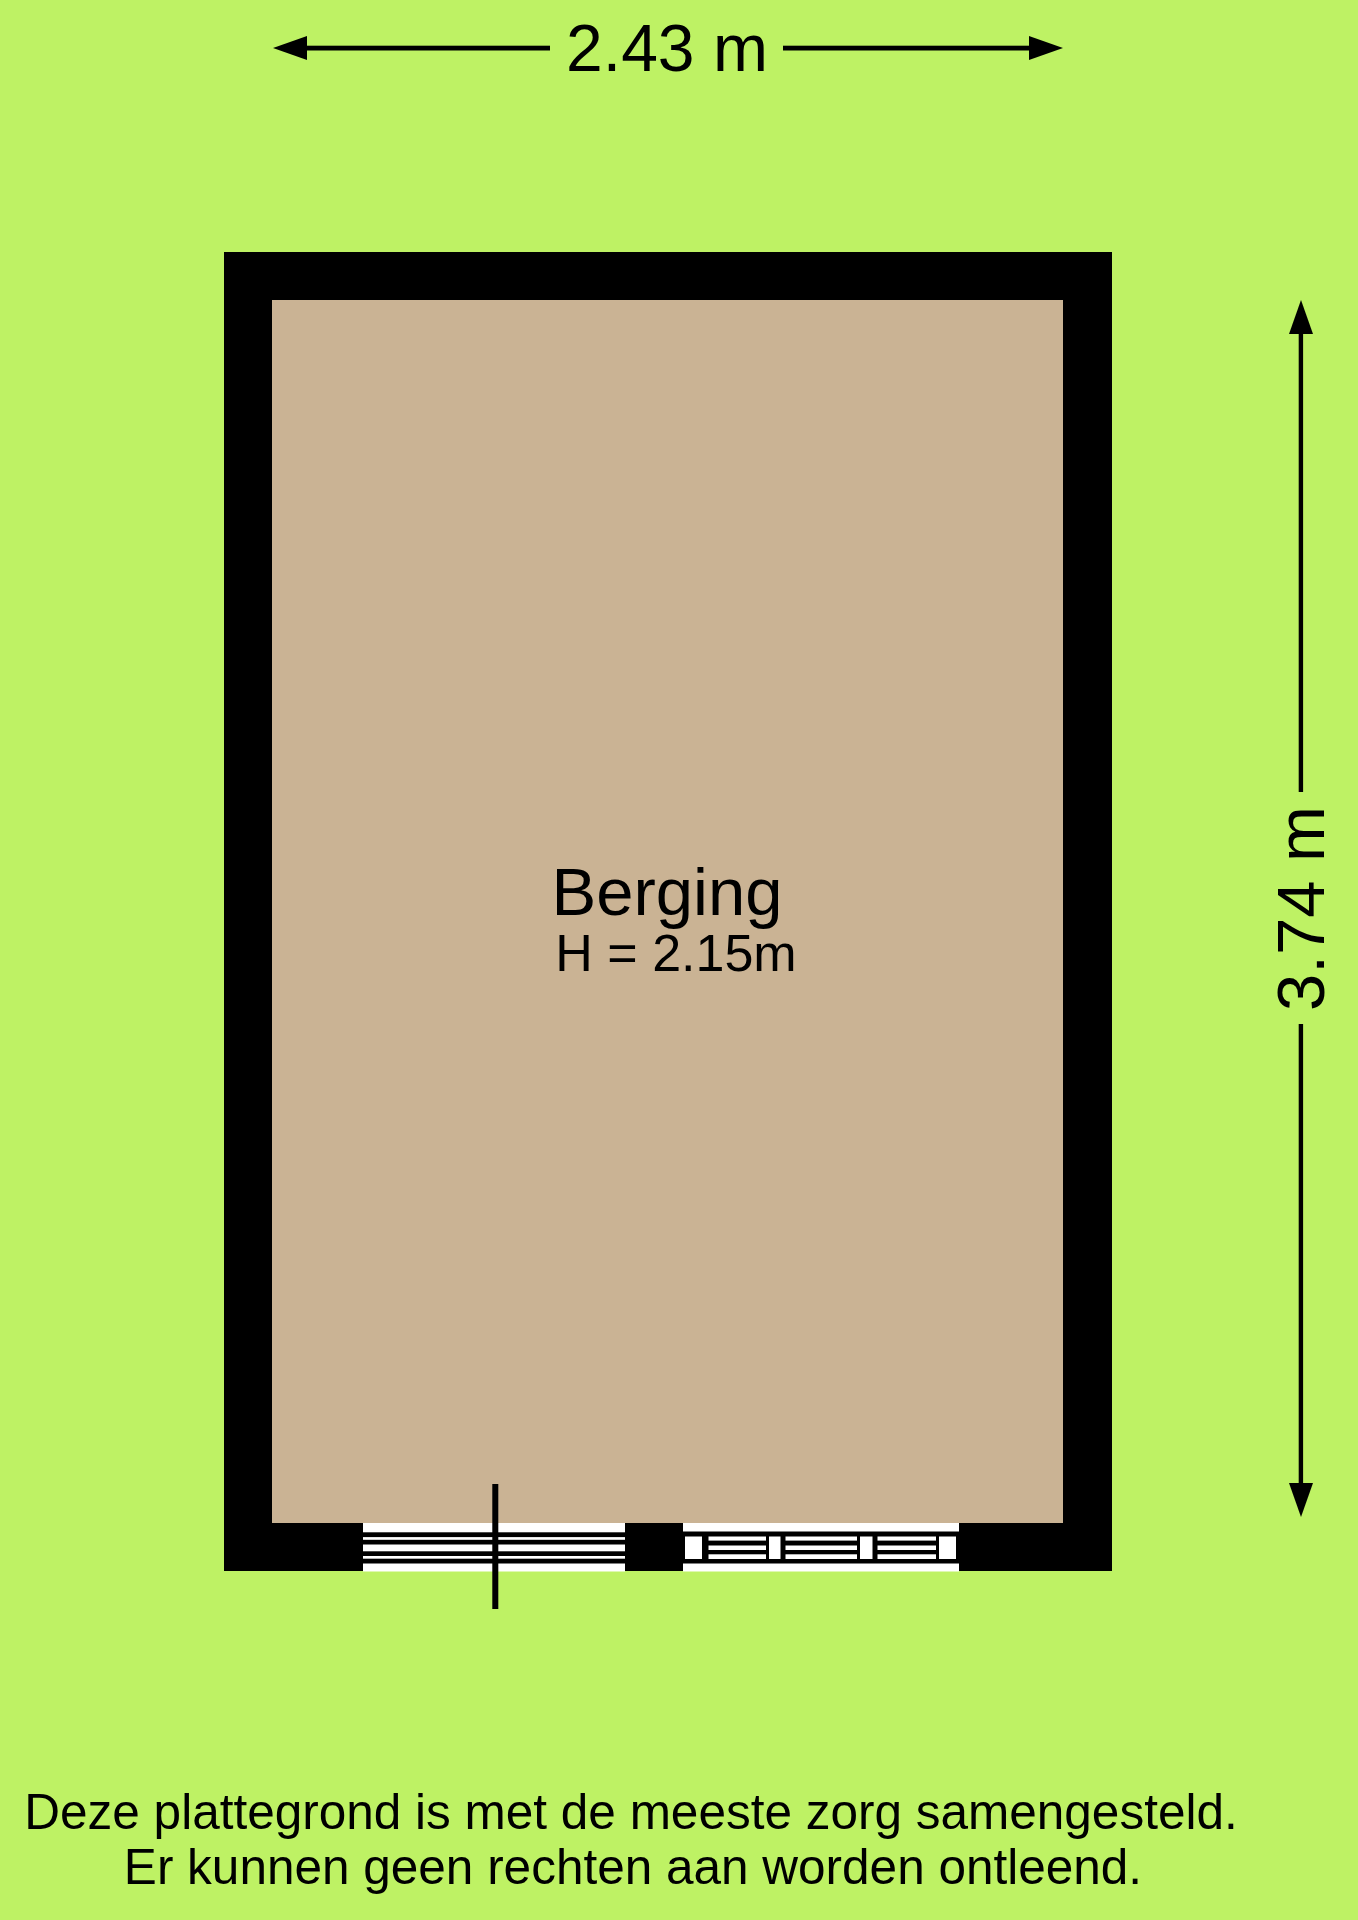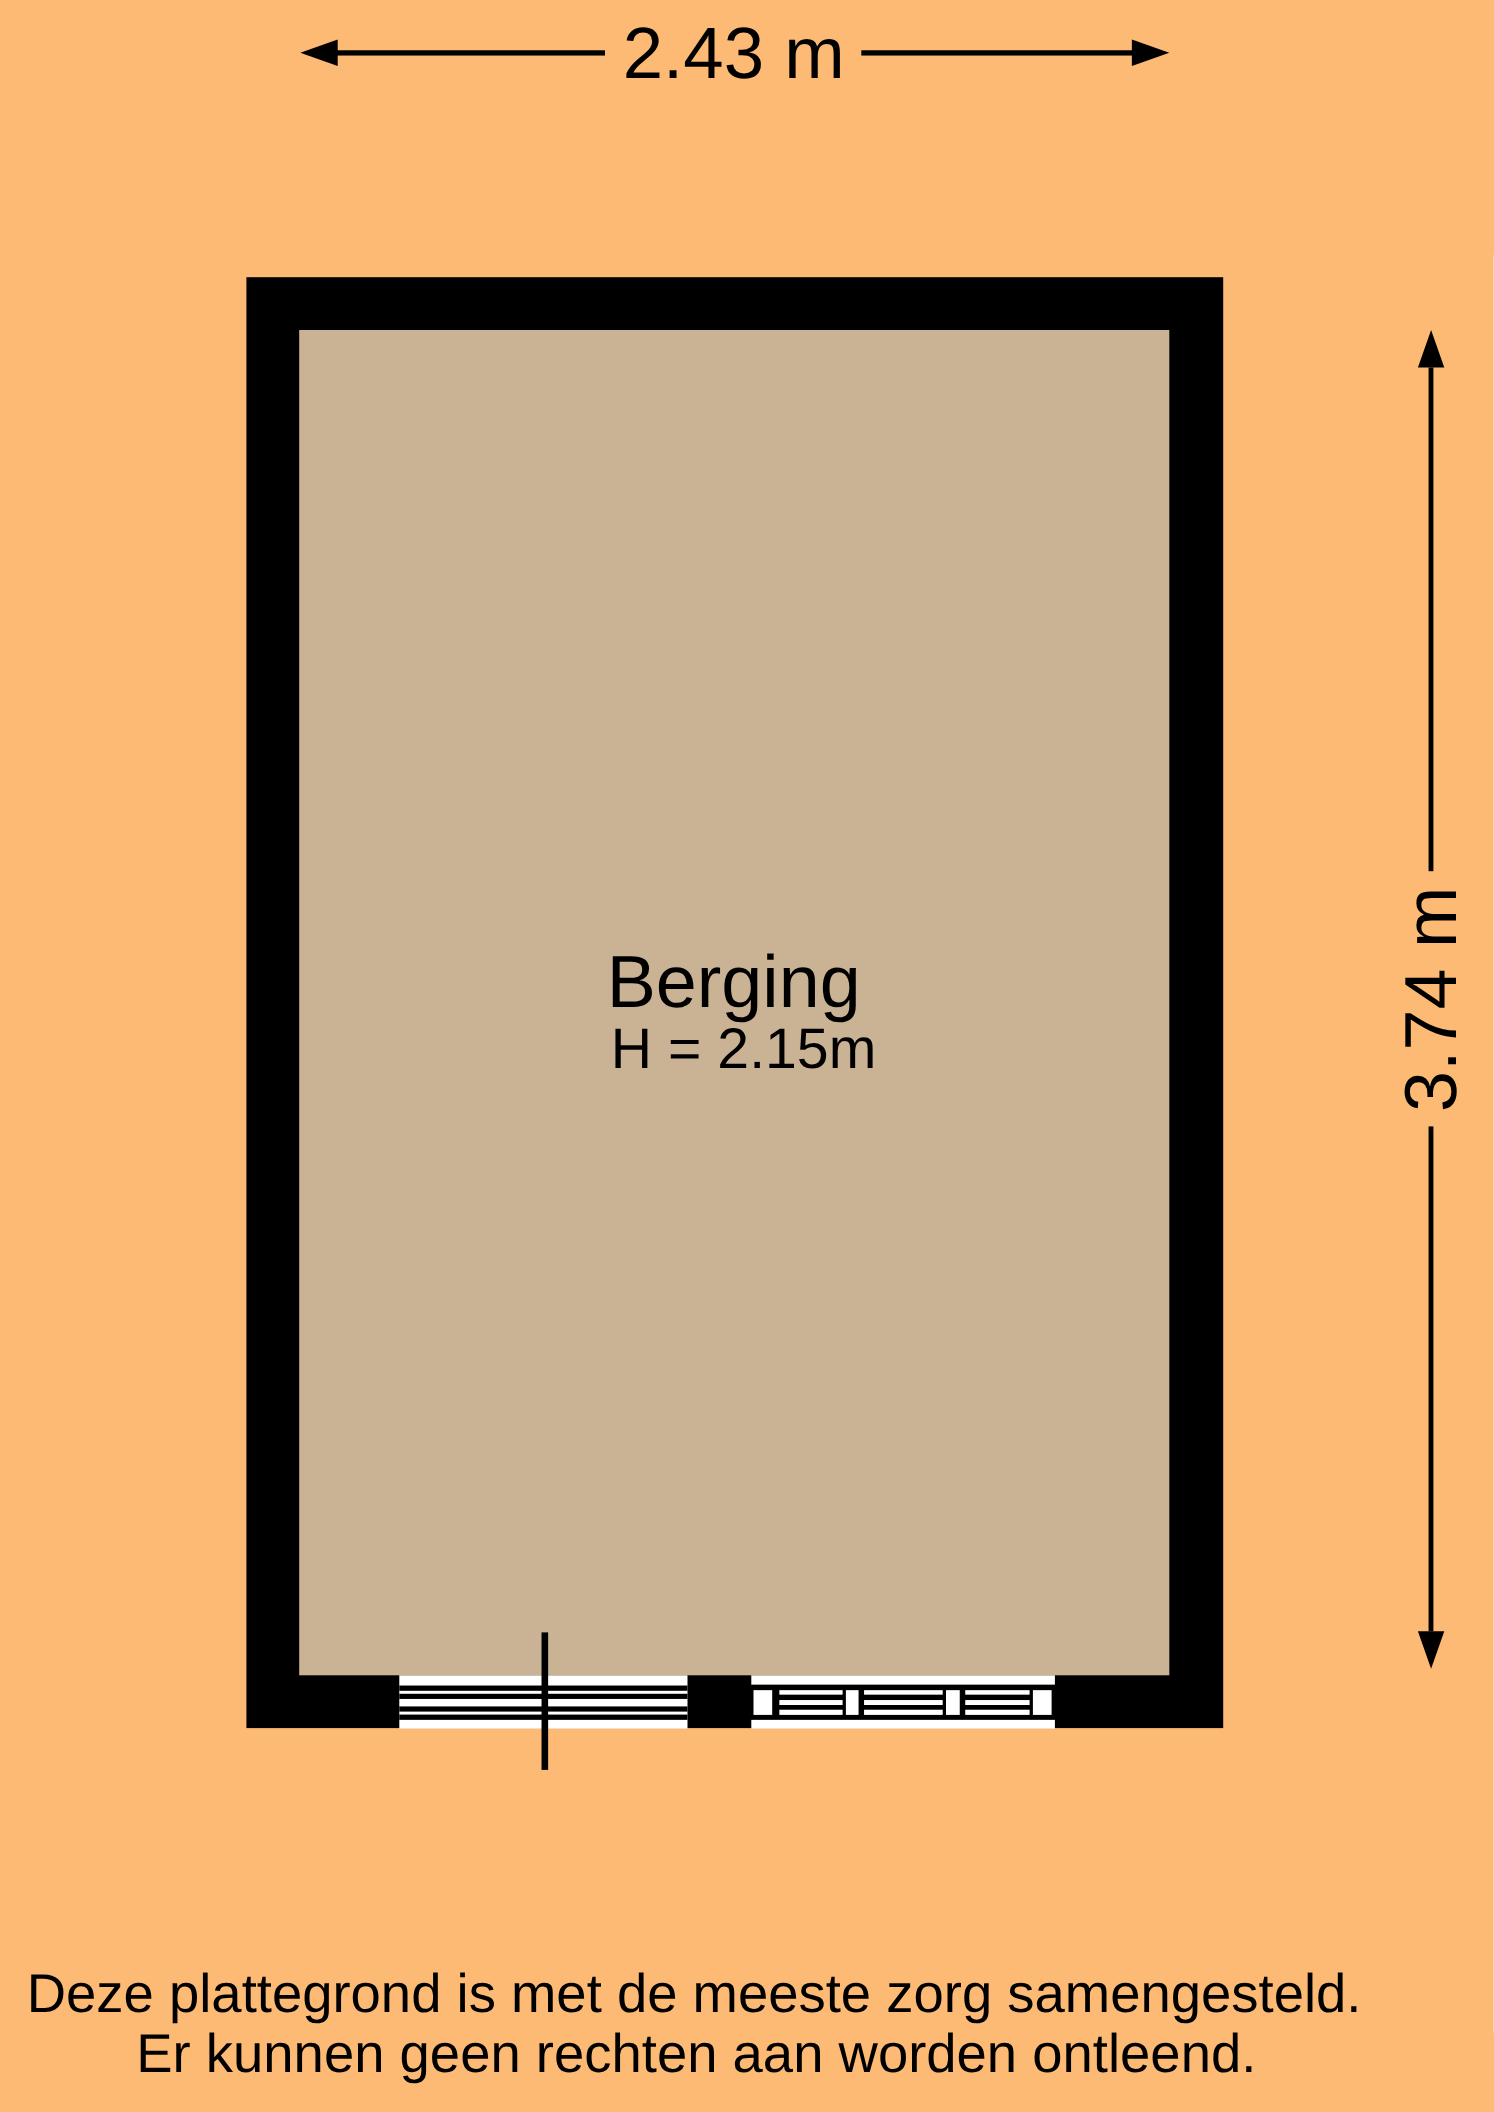--- a/index.html
+++ b/index.html
@@ -1,16 +1,16 @@
 <!DOCTYPE html>
 <html><head>
 <meta charset="utf-8">
 <style>
   html,body{margin:0;padding:0;background:#ffffff;}
-  #page{position:relative;width:1358px;height:1920px;background:#fdba74;overflow:hidden;}
+  #page{position:relative;width:1358px;height:1920px;background:#bef264;overflow:hidden;}
   svg{display:block;}
   text{font-family:"Liberation Sans", sans-serif;fill:#000000;}
 </style>
 </head>
 <body>
 <div id="page">
 <svg width="1358" height="1920" viewBox="0 0 1358 1920" xmlns="http://www.w3.org/2000/svg">
 
   <rect x="224" y="252" width="888" height="1319" fill="#000000"></rect>
 

